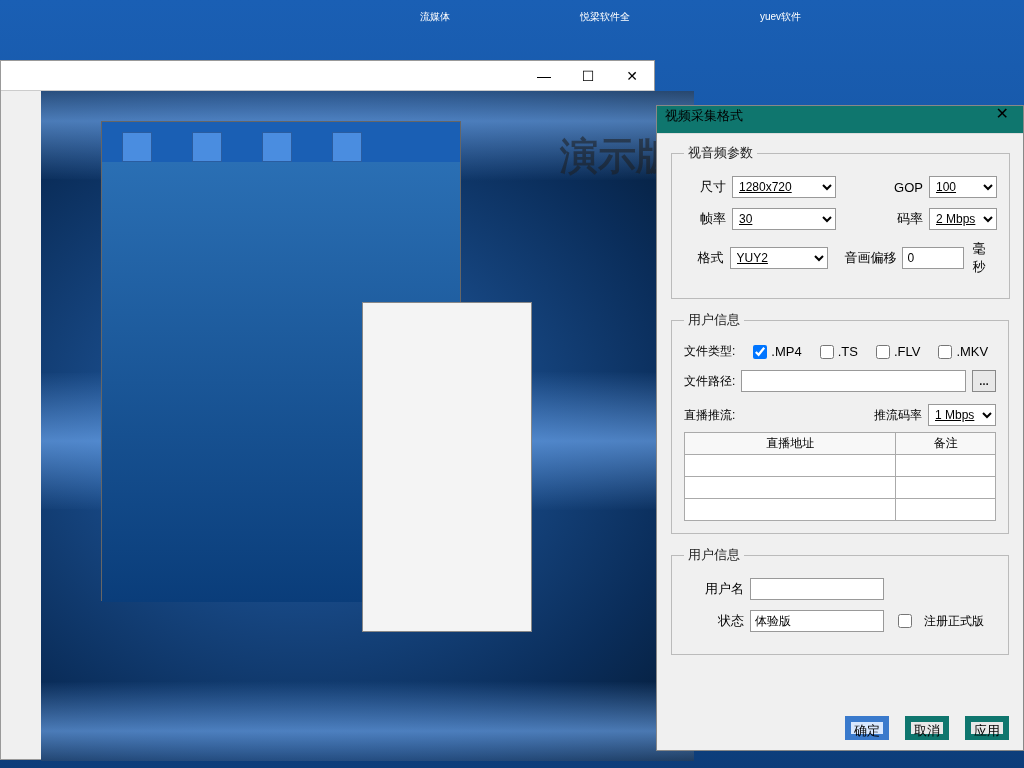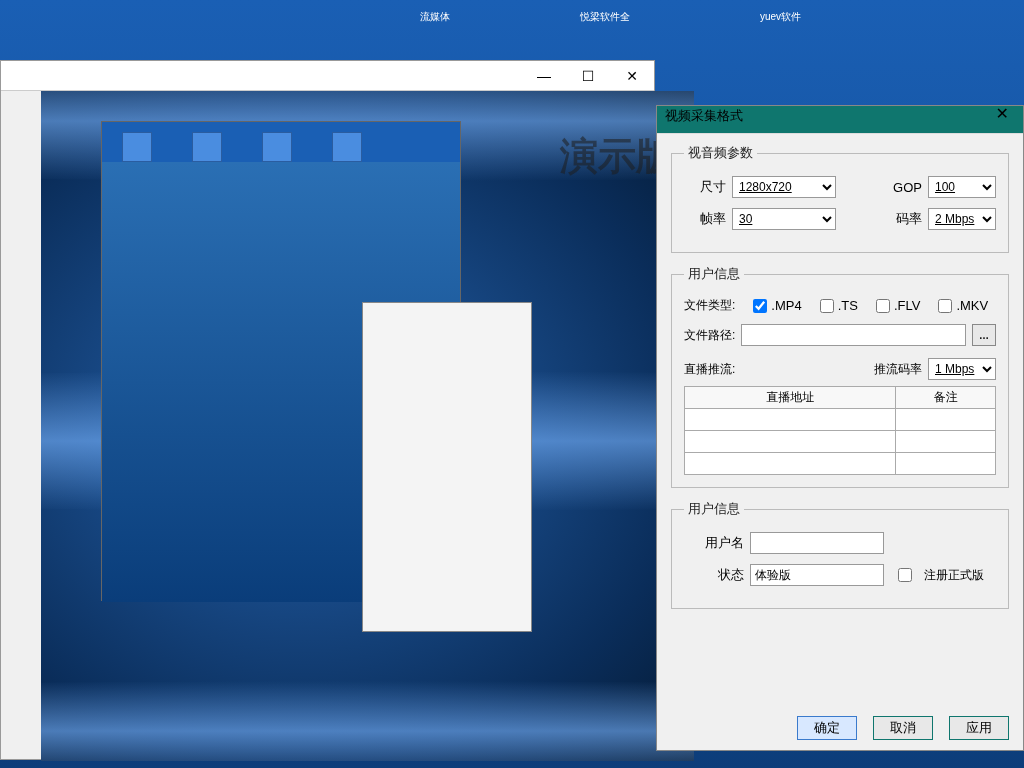--- a/index.html
+++ b/index.html
@@ -119,21 +119,21 @@
   border: 1px solid #aaa; height: 22px; font-size: 12px; background: #fff;
   font-weight: normal; 
 }
 .stream-table th { background: #f8f8f8; }
 .stream-table th.col1 { width: 68%; }
 
 .dialog-buttons {
   padding: 10px 14px; display: flex; justify-content: flex-end; gap: 16px;
 }
 .dlg-btn {
-  width: 60px; height: 24px; border: 1px solid #0f766e; background: #e8e8e8;
+  width: 44px; height: 24px; border: 6px solid #0f766e; background: #e8e8e8;
   font-size: 13px; cursor: pointer;
 }
 .dlg-btn.primary { background: #d8e8ff; border-color: #3a7acc; }
 
 .tiny-icons { display:flex; gap:40px; padding:10px 20px; }
 .tiny-icon { width:30px; height:30px; background:#4a8de0; border:1px solid #2a5da0; }
 </style>
 </head>
 <body>
 
@@ -196,20 +196,30 @@
         <select class="w100">
           <option>30</option>
         </select>
         <div class="spacer"></div>
         <label class="lbl">码率</label>
         <select class="w70">
           <option>2 Mbps</option>
         </select>
       </div>
 
+      <div class="form-row">
+        <label class="lbl">格式</label>
+        <select class="w100">
+          <option>YUY2</option>
+        </select>
+        <div class="spacer"></div>
+        <label class="lbl-wide">音画偏移</label>
+        <input type="text" class="w62" value="0" style="">
+        <span class="unit">毫秒</span>
+      </div>
     </fieldset>
 
     <fieldset>
       <legend>用户信息</legend>
 
       <div class="checkbox-row">
         <span>文件类型:</span>
         <label>
             <input type="checkbox" checked="" style="">
             <span>.MP4</span>

